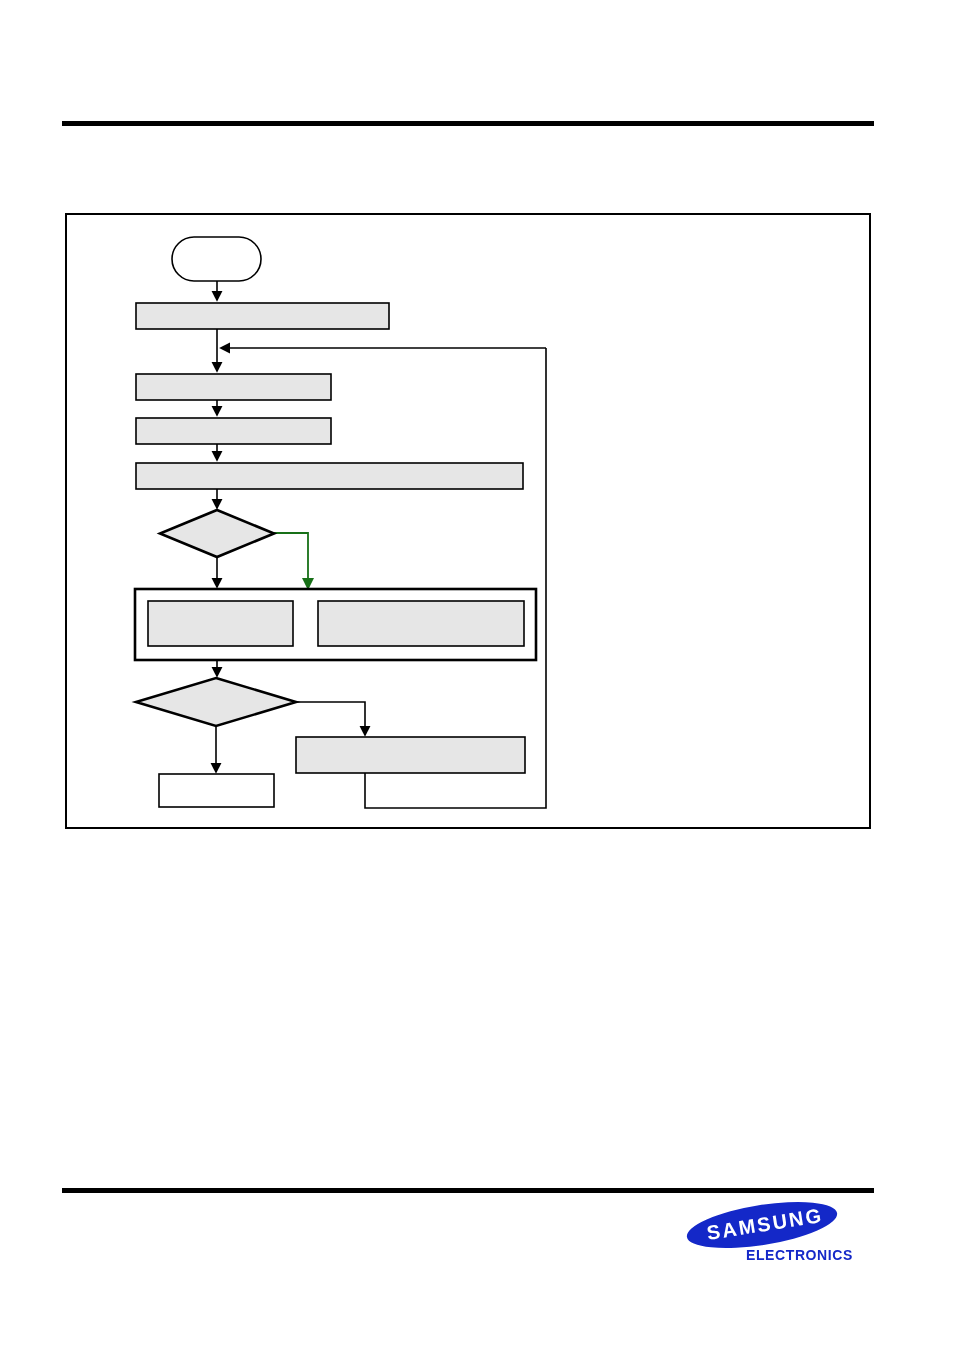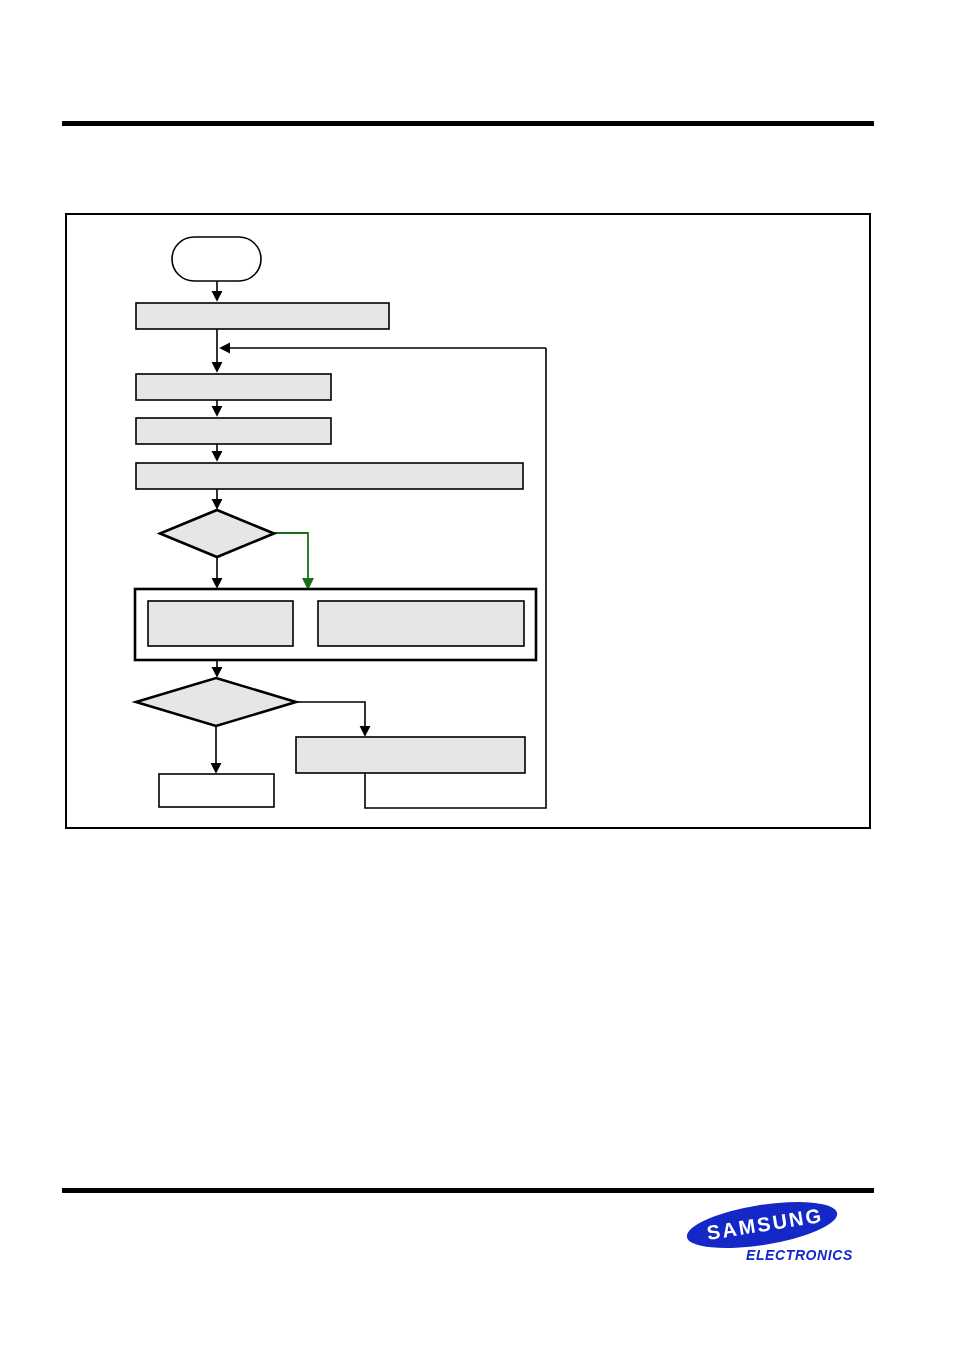--- a/index.html
+++ b/index.html
@@ -126,21 +126,20 @@
   #samsung-electronics {
     position: absolute;
     left: 60px;
     top: 42px;
     font-family: "Liberation Sans", sans-serif;
     font-size: 14px;
     font-weight: bold;
     letter-spacing: 0.6px;
     color: #1428c8;
     white-space: nowrap;
-    font-style: italic;
   }
 </style>
 </head>
 <body>
 
 <div id="page">
 
   <div id="header-title"></div>
   <div class="rule" id="header-rule"></div>
 

